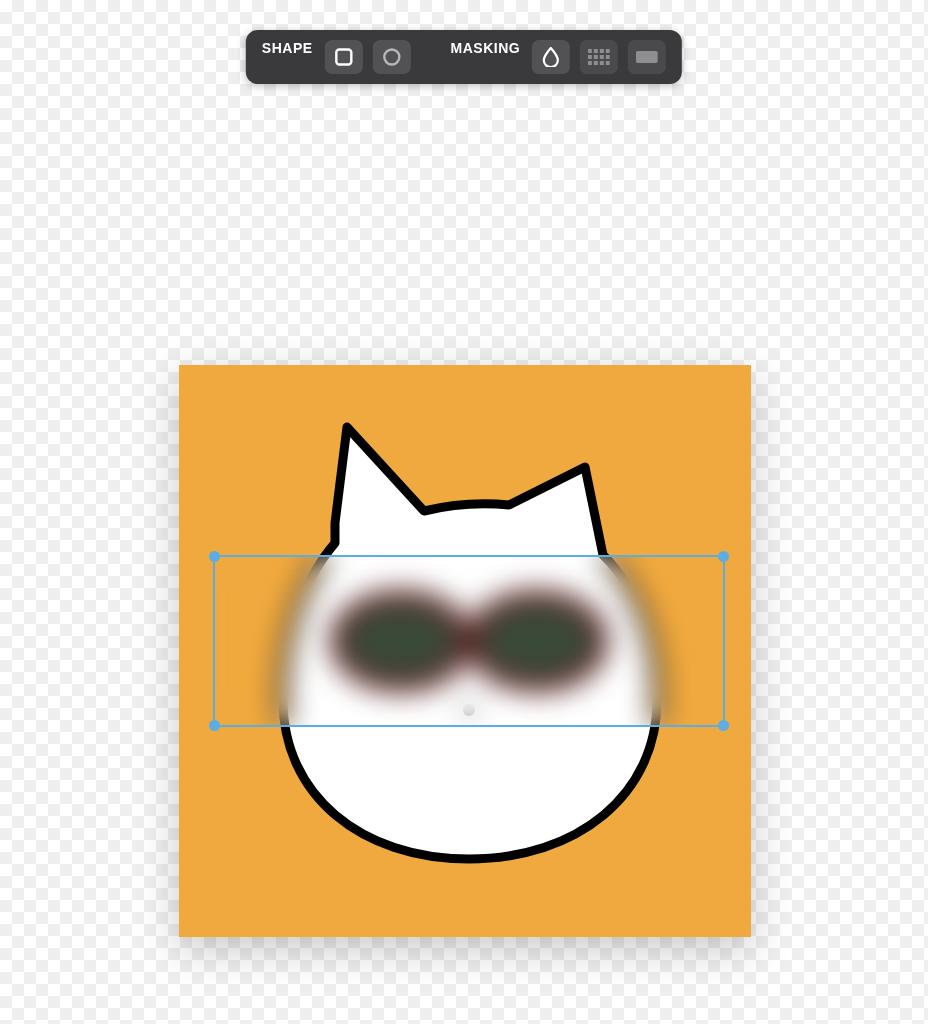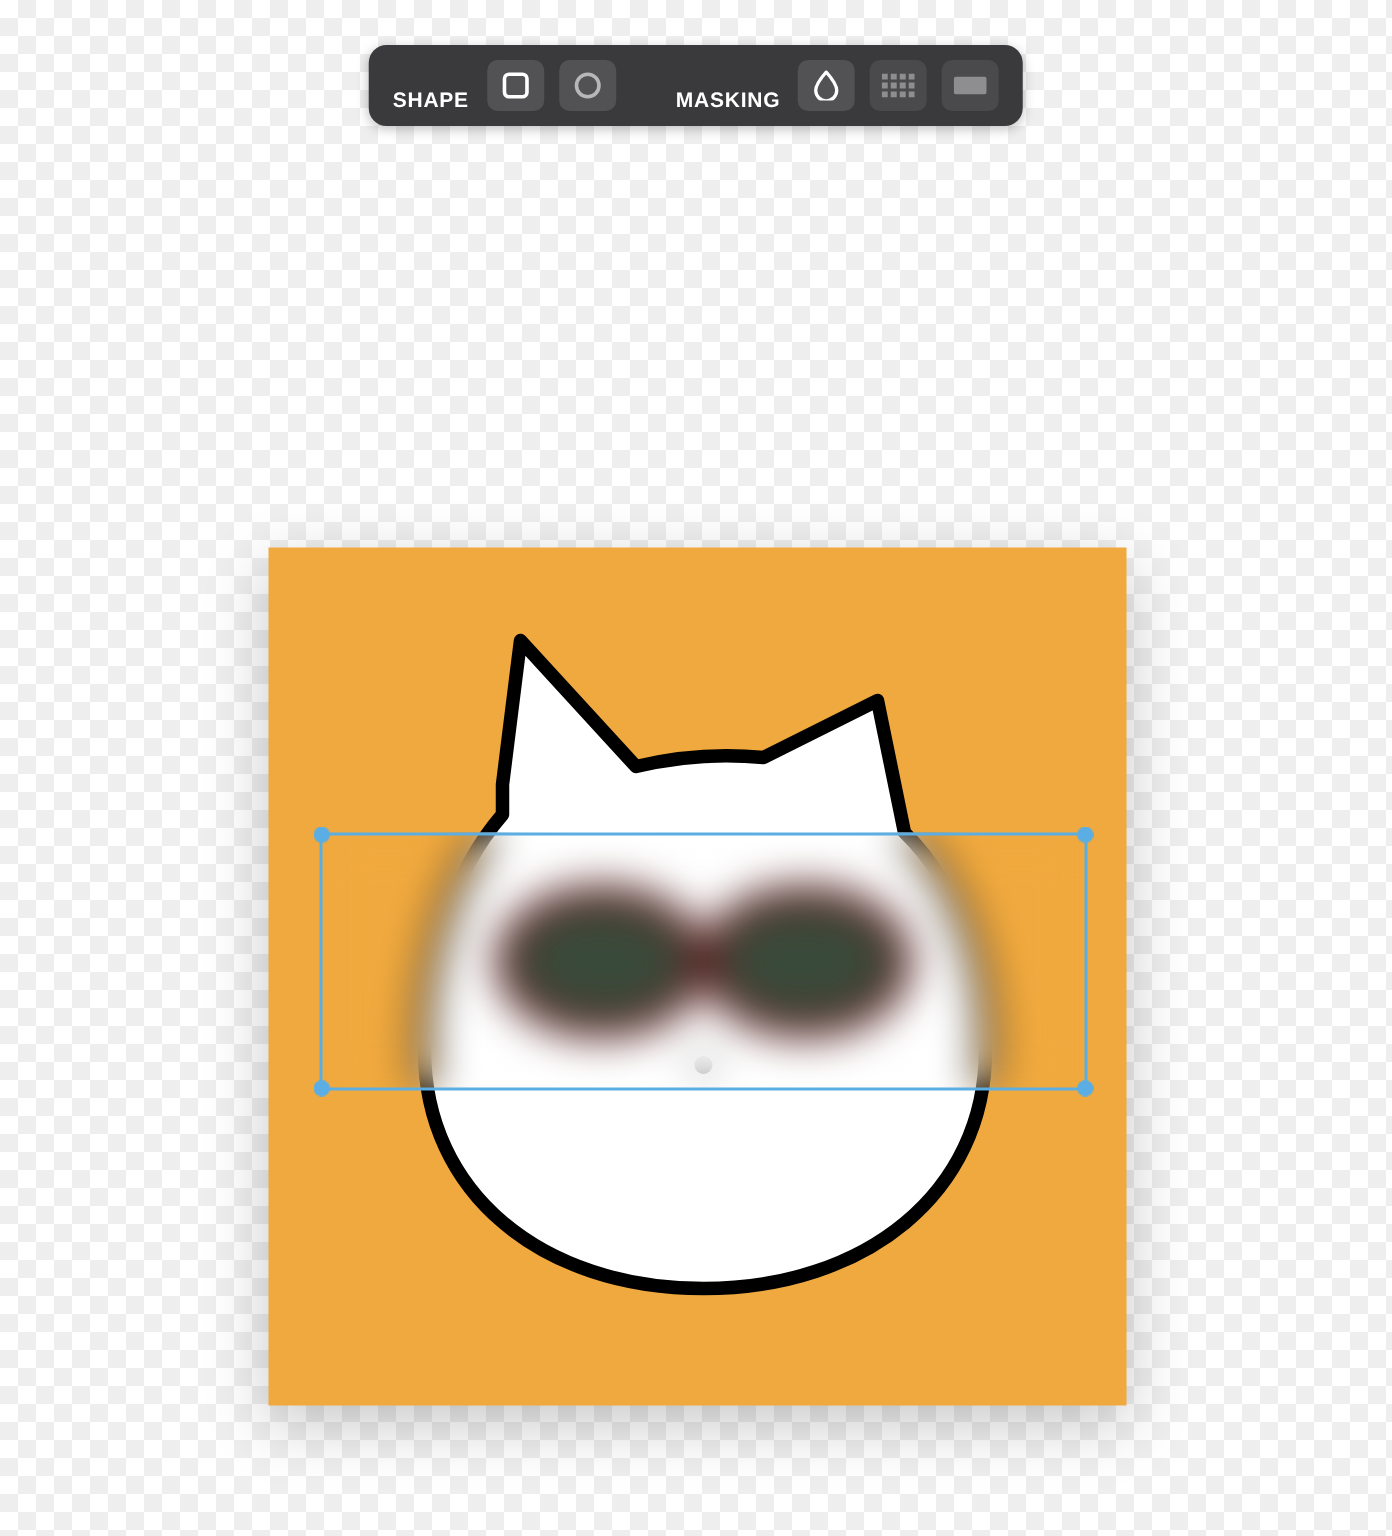--- a/index.html
+++ b/index.html
@@ -21,21 +21,21 @@
 
     
     .toolbar {
       position: absolute;
       top: 30px;
       left: 50%;
       transform: translateX(-50%);
       background: #3a3a3c;
       border-radius: 12px;
       display: flex;
-      align-items: flex-end;
+      align-items: flex-start;
       padding: 10px 16px;
       gap: 10px;
       box-shadow: 0 2px 8px rgba(0,0,0,0.25);
     }
     .tool-label {
       color: #fff;
       font-weight: 700;
       font-size: 14px;
       letter-spacing: 0.5px;
       margin-right: 2px;

